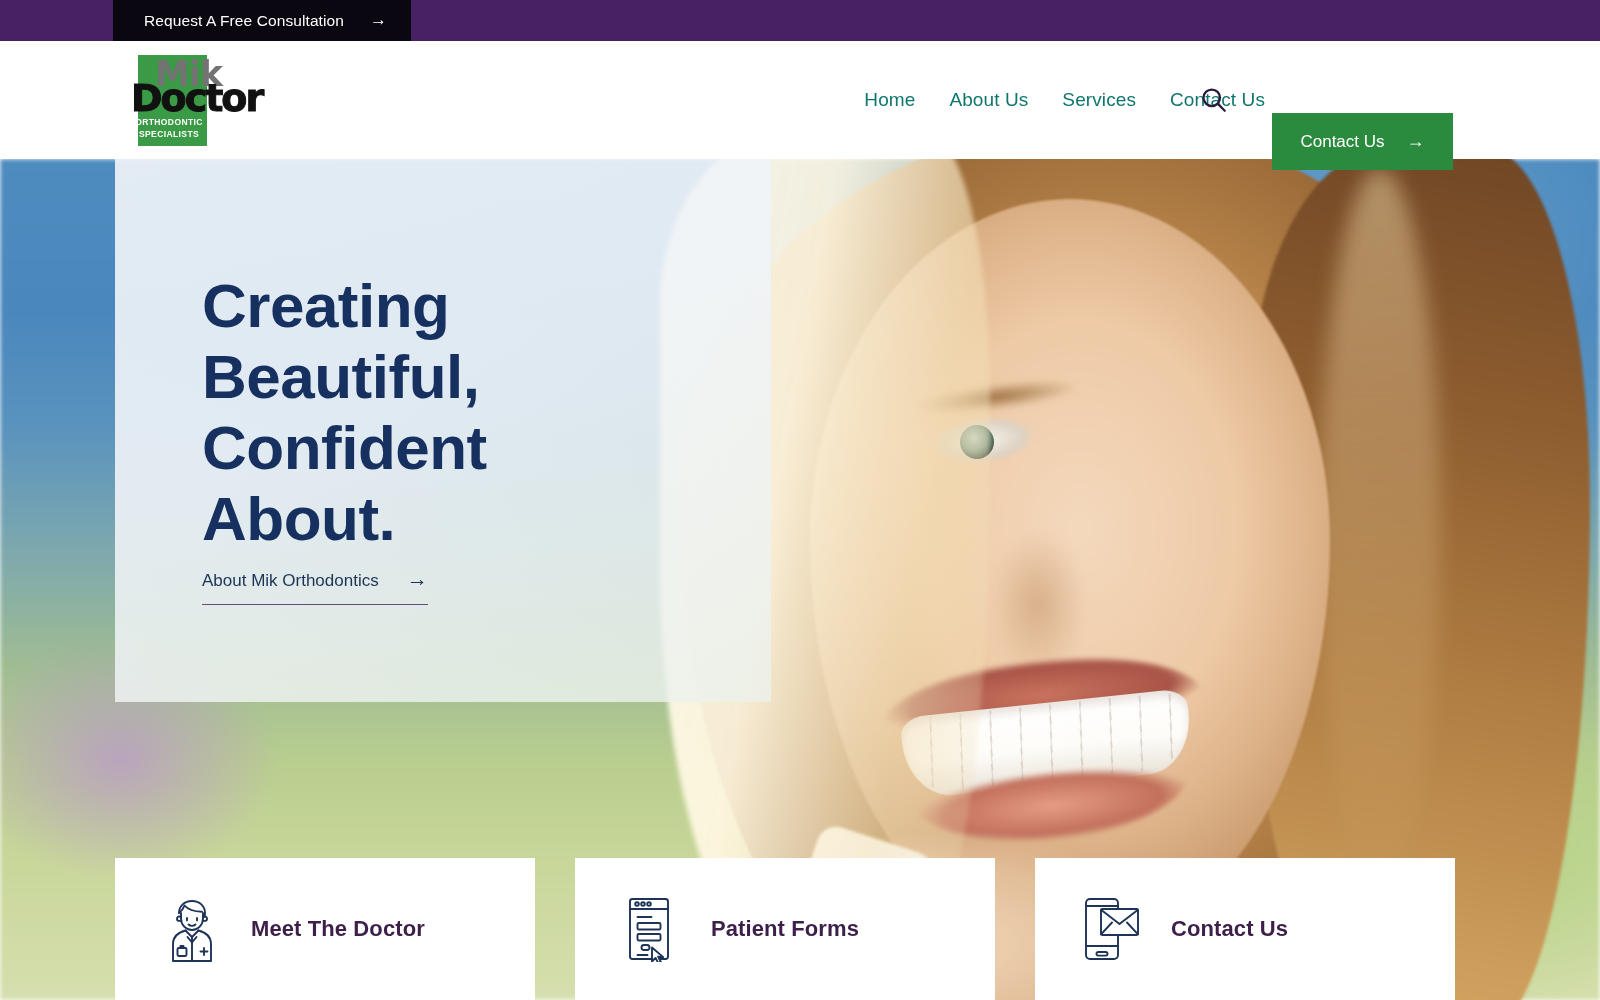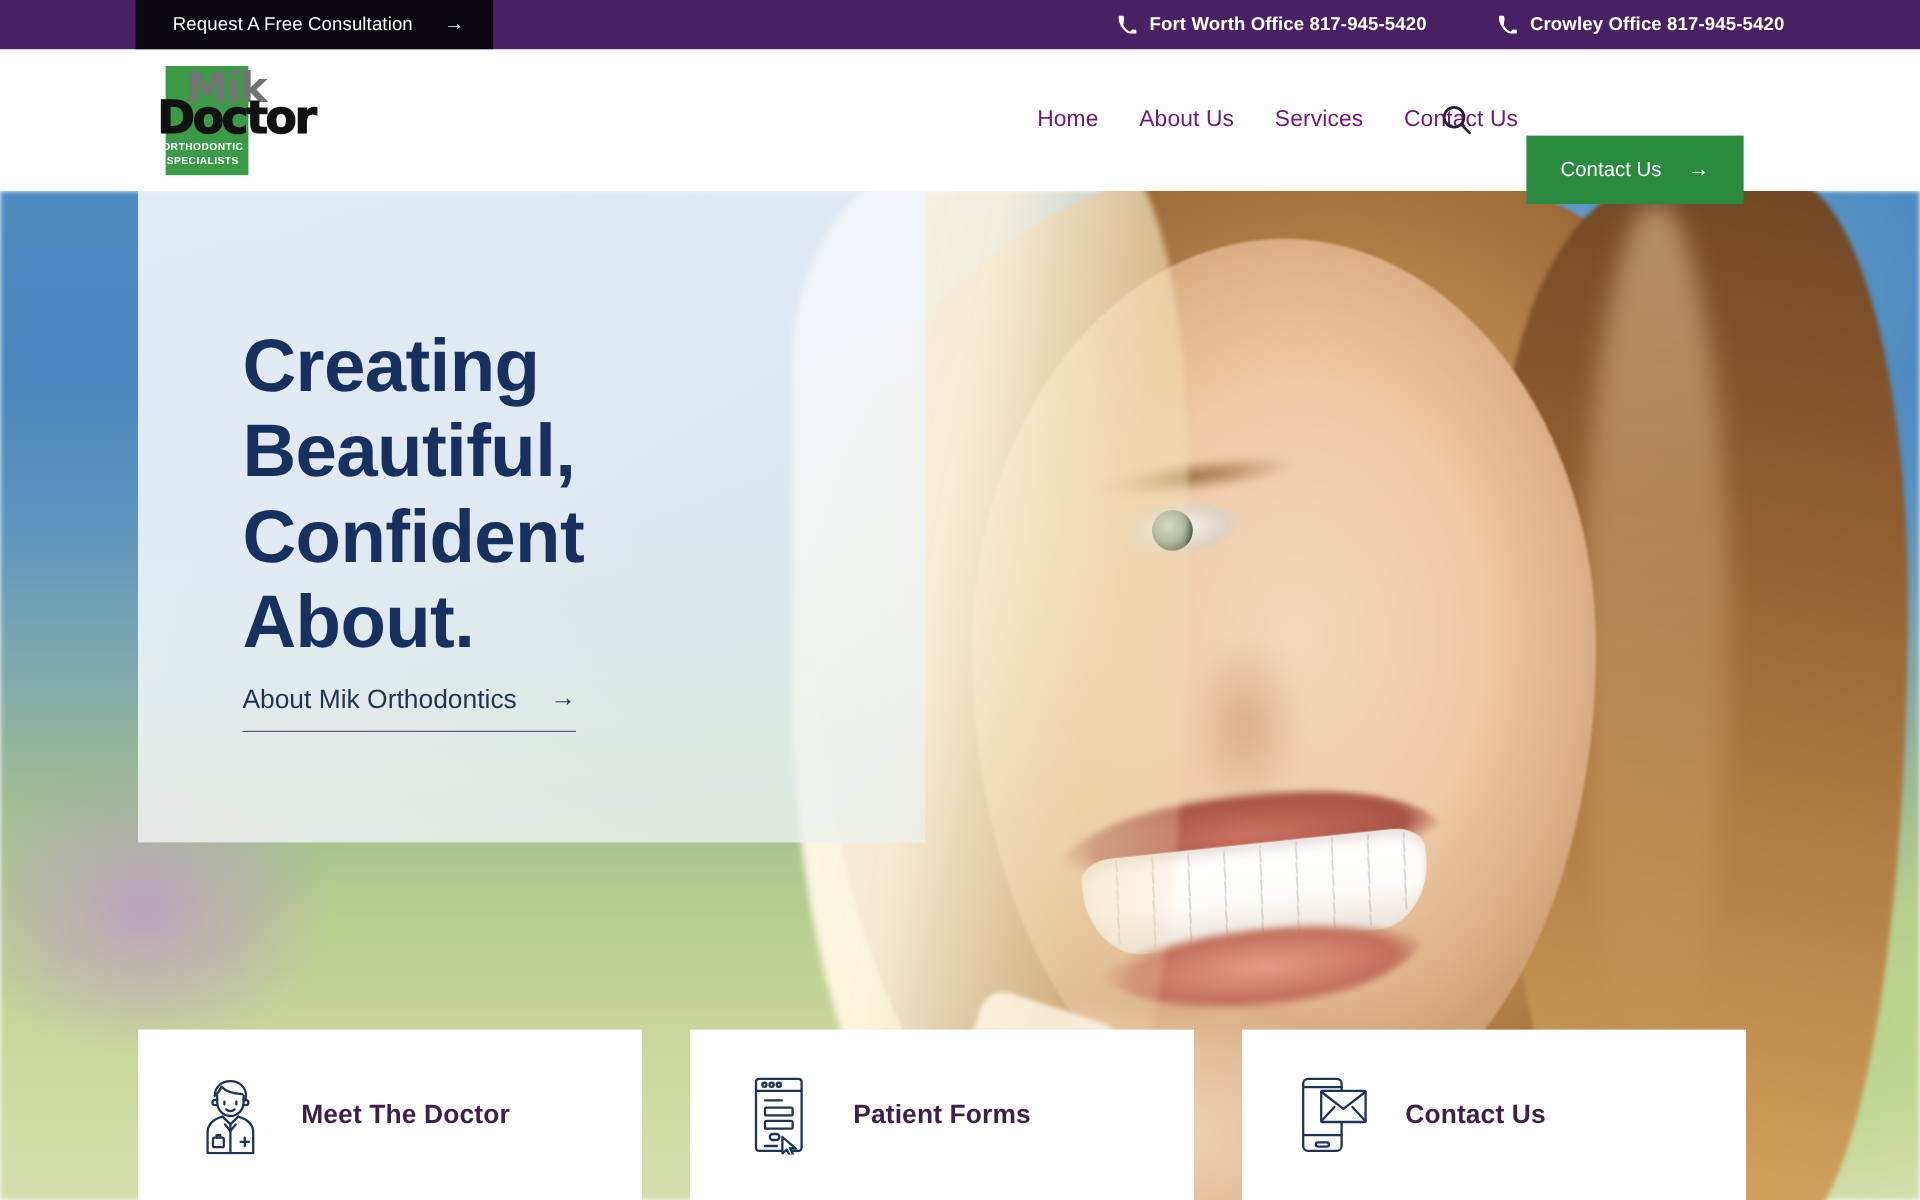--- a/index.html
+++ b/index.html
@@ -71,21 +71,21 @@
     font-family:"Liberation Sans", sans-serif;
   }
   .logo .sub1 { top:66px; }
   .logo .sub2 { top:78px; }
 
   .nav {
     position:absolute; right:335px; top:0; height:118px;
     display:flex; align-items:center; gap:34px;
   }
   .nav a {
-    color:#701a75; font-size:19px; text-decoration:none; cursor:pointer;
+    color:#0f766e; font-size:19px; text-decoration:none; cursor:pointer;
     letter-spacing:.1px; white-space:nowrap;
   }
   .search-btn {
     position:absolute; left:1199px; top:0; height:118px;
     display:flex; align-items:center; cursor:pointer;
   }
   .search-btn svg { width:30px; height:30px; }
   .header-cta {
     position:absolute; left:1272px; top:72px;
     width:181px; height:57px;
@@ -230,21 +230,21 @@
     color:#16305f; font-size:62px; font-weight:bold; line-height:71px;
     letter-spacing:-.5px;
   }
   .hero-link {
     position:absolute; left:87px; top:411px;
     display:inline-flex; align-items:center; gap:28px;
     padding-bottom:13px;
     border-bottom:1.5px solid #6a4a78;
     cursor:pointer;
   }
-  .hero-link .txt { color:#1d3357; font-size:22px; white-space:nowrap; }
+  .hero-link .txt { color:#1d3357; font-size:17px; white-space:nowrap; }
   .hero-link .arw { color:#1d3357; font-size:21px; line-height:1; transform:translateY(-2px); }
 
   
   .cards {
     position:absolute; left:115px; top:858px;
     width:1340px; height:142px;
     display:flex; gap:40px; z-index:20;
   }
   .card {
     background:#ffffff;
@@ -261,38 +261,20 @@
 </style>
 </head>
 <body>
 
 <div class="page">
 
   <div class="topbar">
     <div class="consult-btn">
       <span>Request A Free Consultation</span>
       <span class="arw">→</span>
-    </div>
-    <div class="topbar-right">
-      <div class="office">
-        <span class="phone-ico">
-          <svg viewBox="0 0 24 24">
-              <path d="M6.6 10.8c1.9 3.8 5 6.8 8.8 8.8l2.9-2.9c.4-.4.9-.5 1.4-.3 1.2.4 2.4.6 3.7.6.7 0 1.2.5 1.2 1.2V23c0 .7-.5 1.2-1.2 1.2C11.2 24.2 0 13 0 -.8 0 -1.5.5 -2 1.2 -2h4.8C6.7-2 7.2-1.5 7.2-.8c0 1.3.2 2.5.6 3.7.1.5 0 1-.3 1.4L6.6 10.8z" transform="translate(0,2)"></path>
-            </svg>
-        </span>
-        <span>Fort Worth Office 817-945-5420</span>
-      </div>
-      <div class="office">
-        <span class="phone-ico">
-          <svg viewBox="0 0 24 24">
-              <path d="M6.6 10.8c1.9 3.8 5 6.8 8.8 8.8l2.9-2.9c.4-.4.9-.5 1.4-.3 1.2.4 2.4.6 3.7.6.7 0 1.2.5 1.2 1.2V23c0 .7-.5 1.2-1.2 1.2C11.2 24.2 0 13 0 -.8 0 -1.5.5 -2 1.2 -2h4.8C6.7-2 7.2-1.5 7.2-.8c0 1.3.2 2.5.6 3.7.1.5 0 1-.3 1.4L6.6 10.8z" transform="translate(0,2)"></path>
-            </svg>
-        </span>
-        <span>Crowley Office 817-945-5420</span>
-      </div>
     </div>
   </div>
 
   <div class="header">
 
     <div class="logo">
       <div class="gbox"></div>
       <div class="mik">Mik</div>
       <div class="ortho">Doctor</div>
       <div class="sub1">ORTHODONTIC</div>

